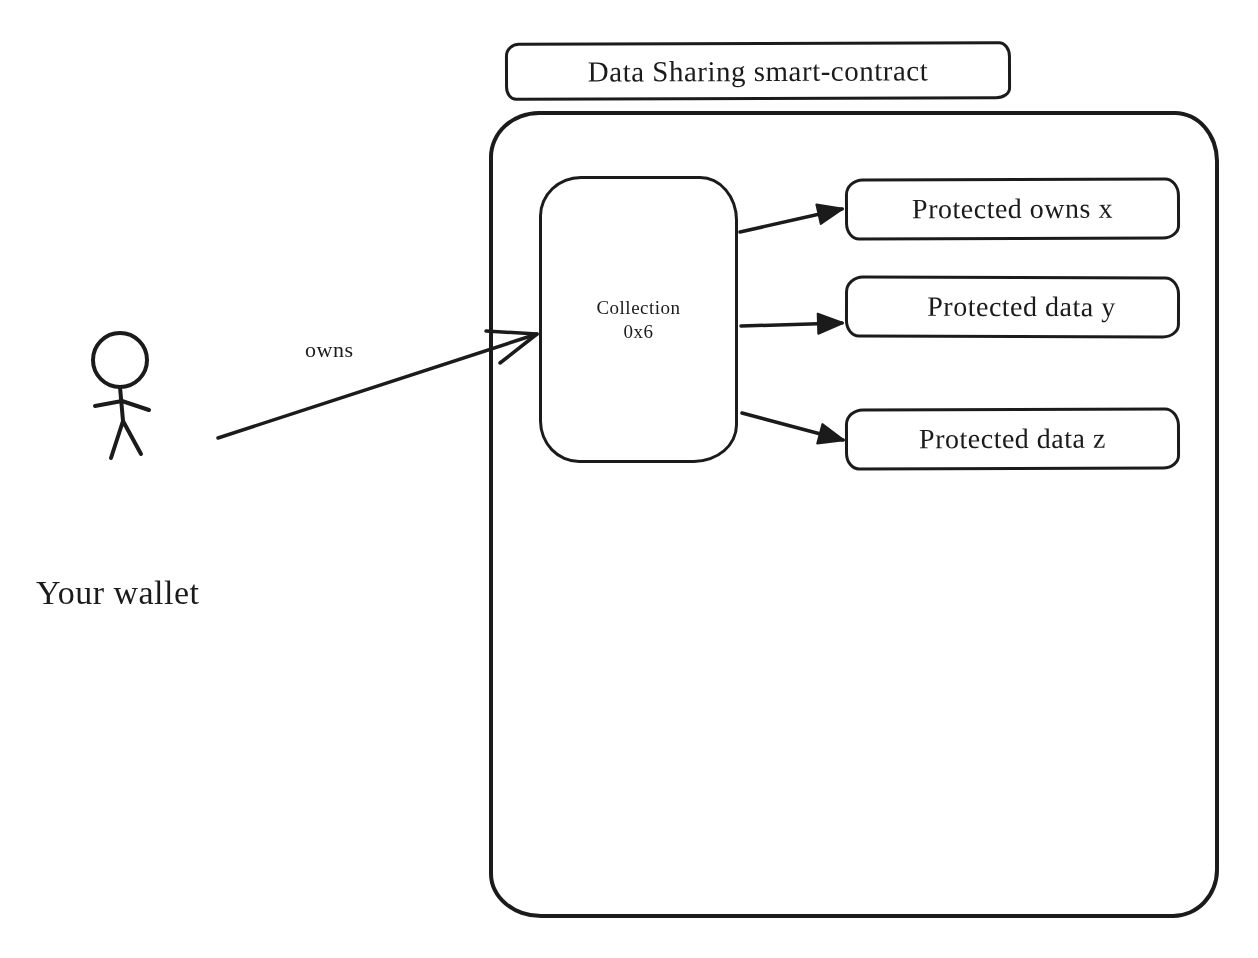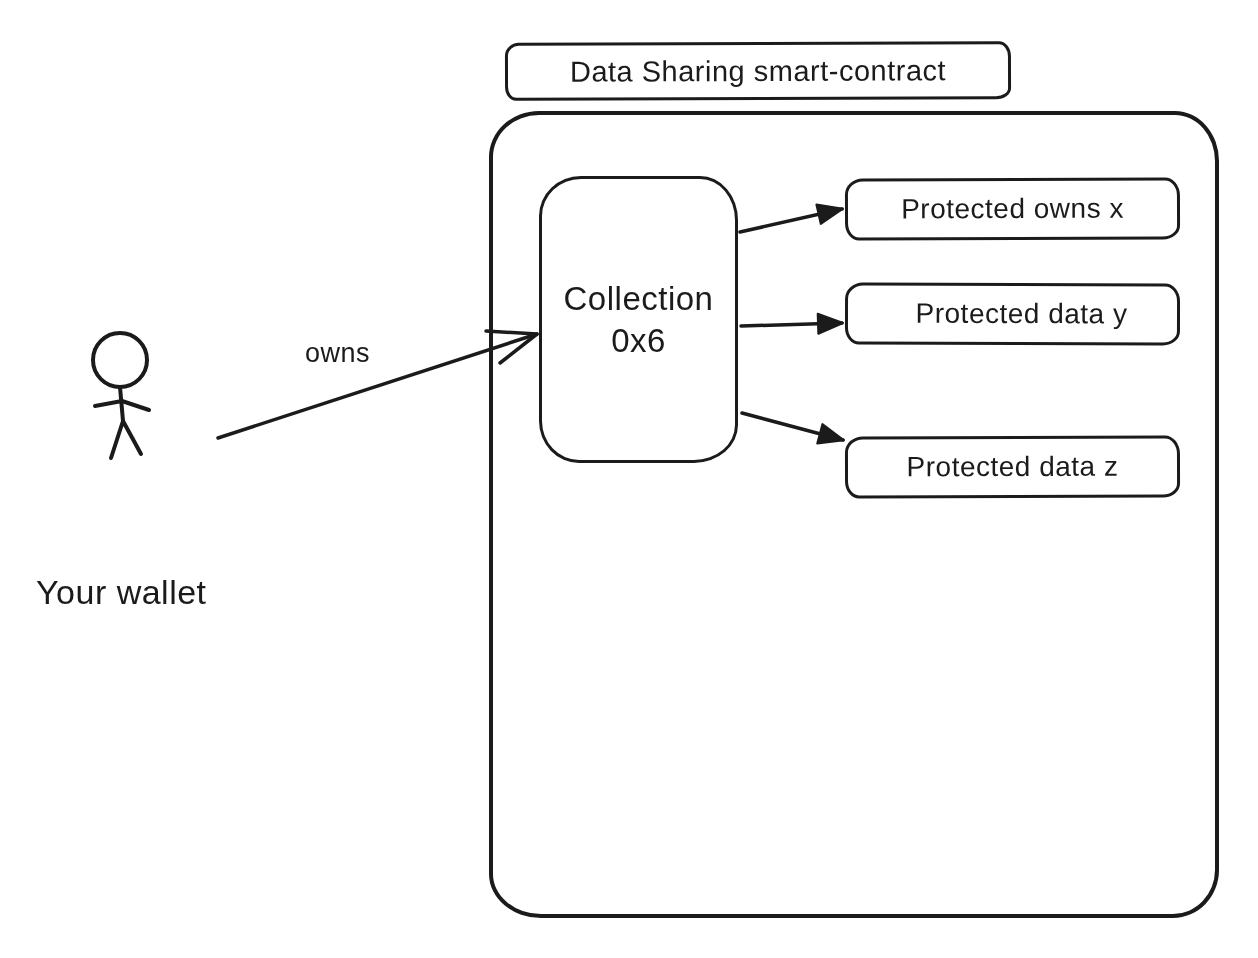--- a/index.html
+++ b/index.html
@@ -5,21 +5,21 @@
   html, body {
     margin: 0;
     padding: 0;
     background: #ffffff;
   }
   .canvas {
     position: relative;
     width: 1258px;
     height: 958px;
     background: #ffffff;
-    font-family: Liberation Sans, sans-serif;
+    font-family: Liberation Serif, serif;
     color: #1b1b1b;
     overflow: hidden;
   }
   .box {
     position: absolute;
     box-sizing: border-box;
     border: 3.5px solid #1b1b1b;
     background: #ffffff;
     display: flex;
     align-items: center;
@@ -44,47 +44,47 @@
     font-size: 29px;
     letter-spacing: 0.5px;
     transform: rotate(-0.2deg);
   }
   .collection-box {
     left: 539px;
     top: 176px;
     width: 199px;
     height: 287px;
     border-radius: 42px 38px 44px 40px / 40px 44px 38px 42px;
-    font-size: 33px;
+    font-size: 19px;
     letter-spacing: 0.5px;
     flex-direction: column;
     line-height: 1.25;
   }
   .protected-box {
     left: 845px;
     width: 335px;
     height: 62px;
     border-radius: 18px 15px 17px 14px / 16px 18px 14px 17px;
     font-size: 28px;
     letter-spacing: 0.5px;
   }
   .protected-x { top: 178px; transform: rotate(-0.2deg); }
-  .protected-y { top: 283px; transform: rotate(0.15deg); padding-left: 18px; }
-  .protected-z { top: 408px; transform: rotate(-0.15deg); margin-top: 28px; }
+  .protected-y { top: 276px; transform: rotate(0.15deg); padding-left: 18px; }
+  .protected-z { top: 408px; transform: rotate(-0.15deg); }
   .float-label {
     position: absolute;
     font-size: 28px;
     letter-spacing: 0.5px;
     line-height: 1.3;
     white-space: pre;
   }
   .owns-label {
     left: 305px;
     top: 336px;
-    font-size: 27px;
+    font-size: 22px;
   }
   .wallet-label {
     left: 36px;
     top: 478px;
     font-size: 34px;
     line-height: 1.35;
   }
   .overlay {
     position: absolute;
     left: 0;

